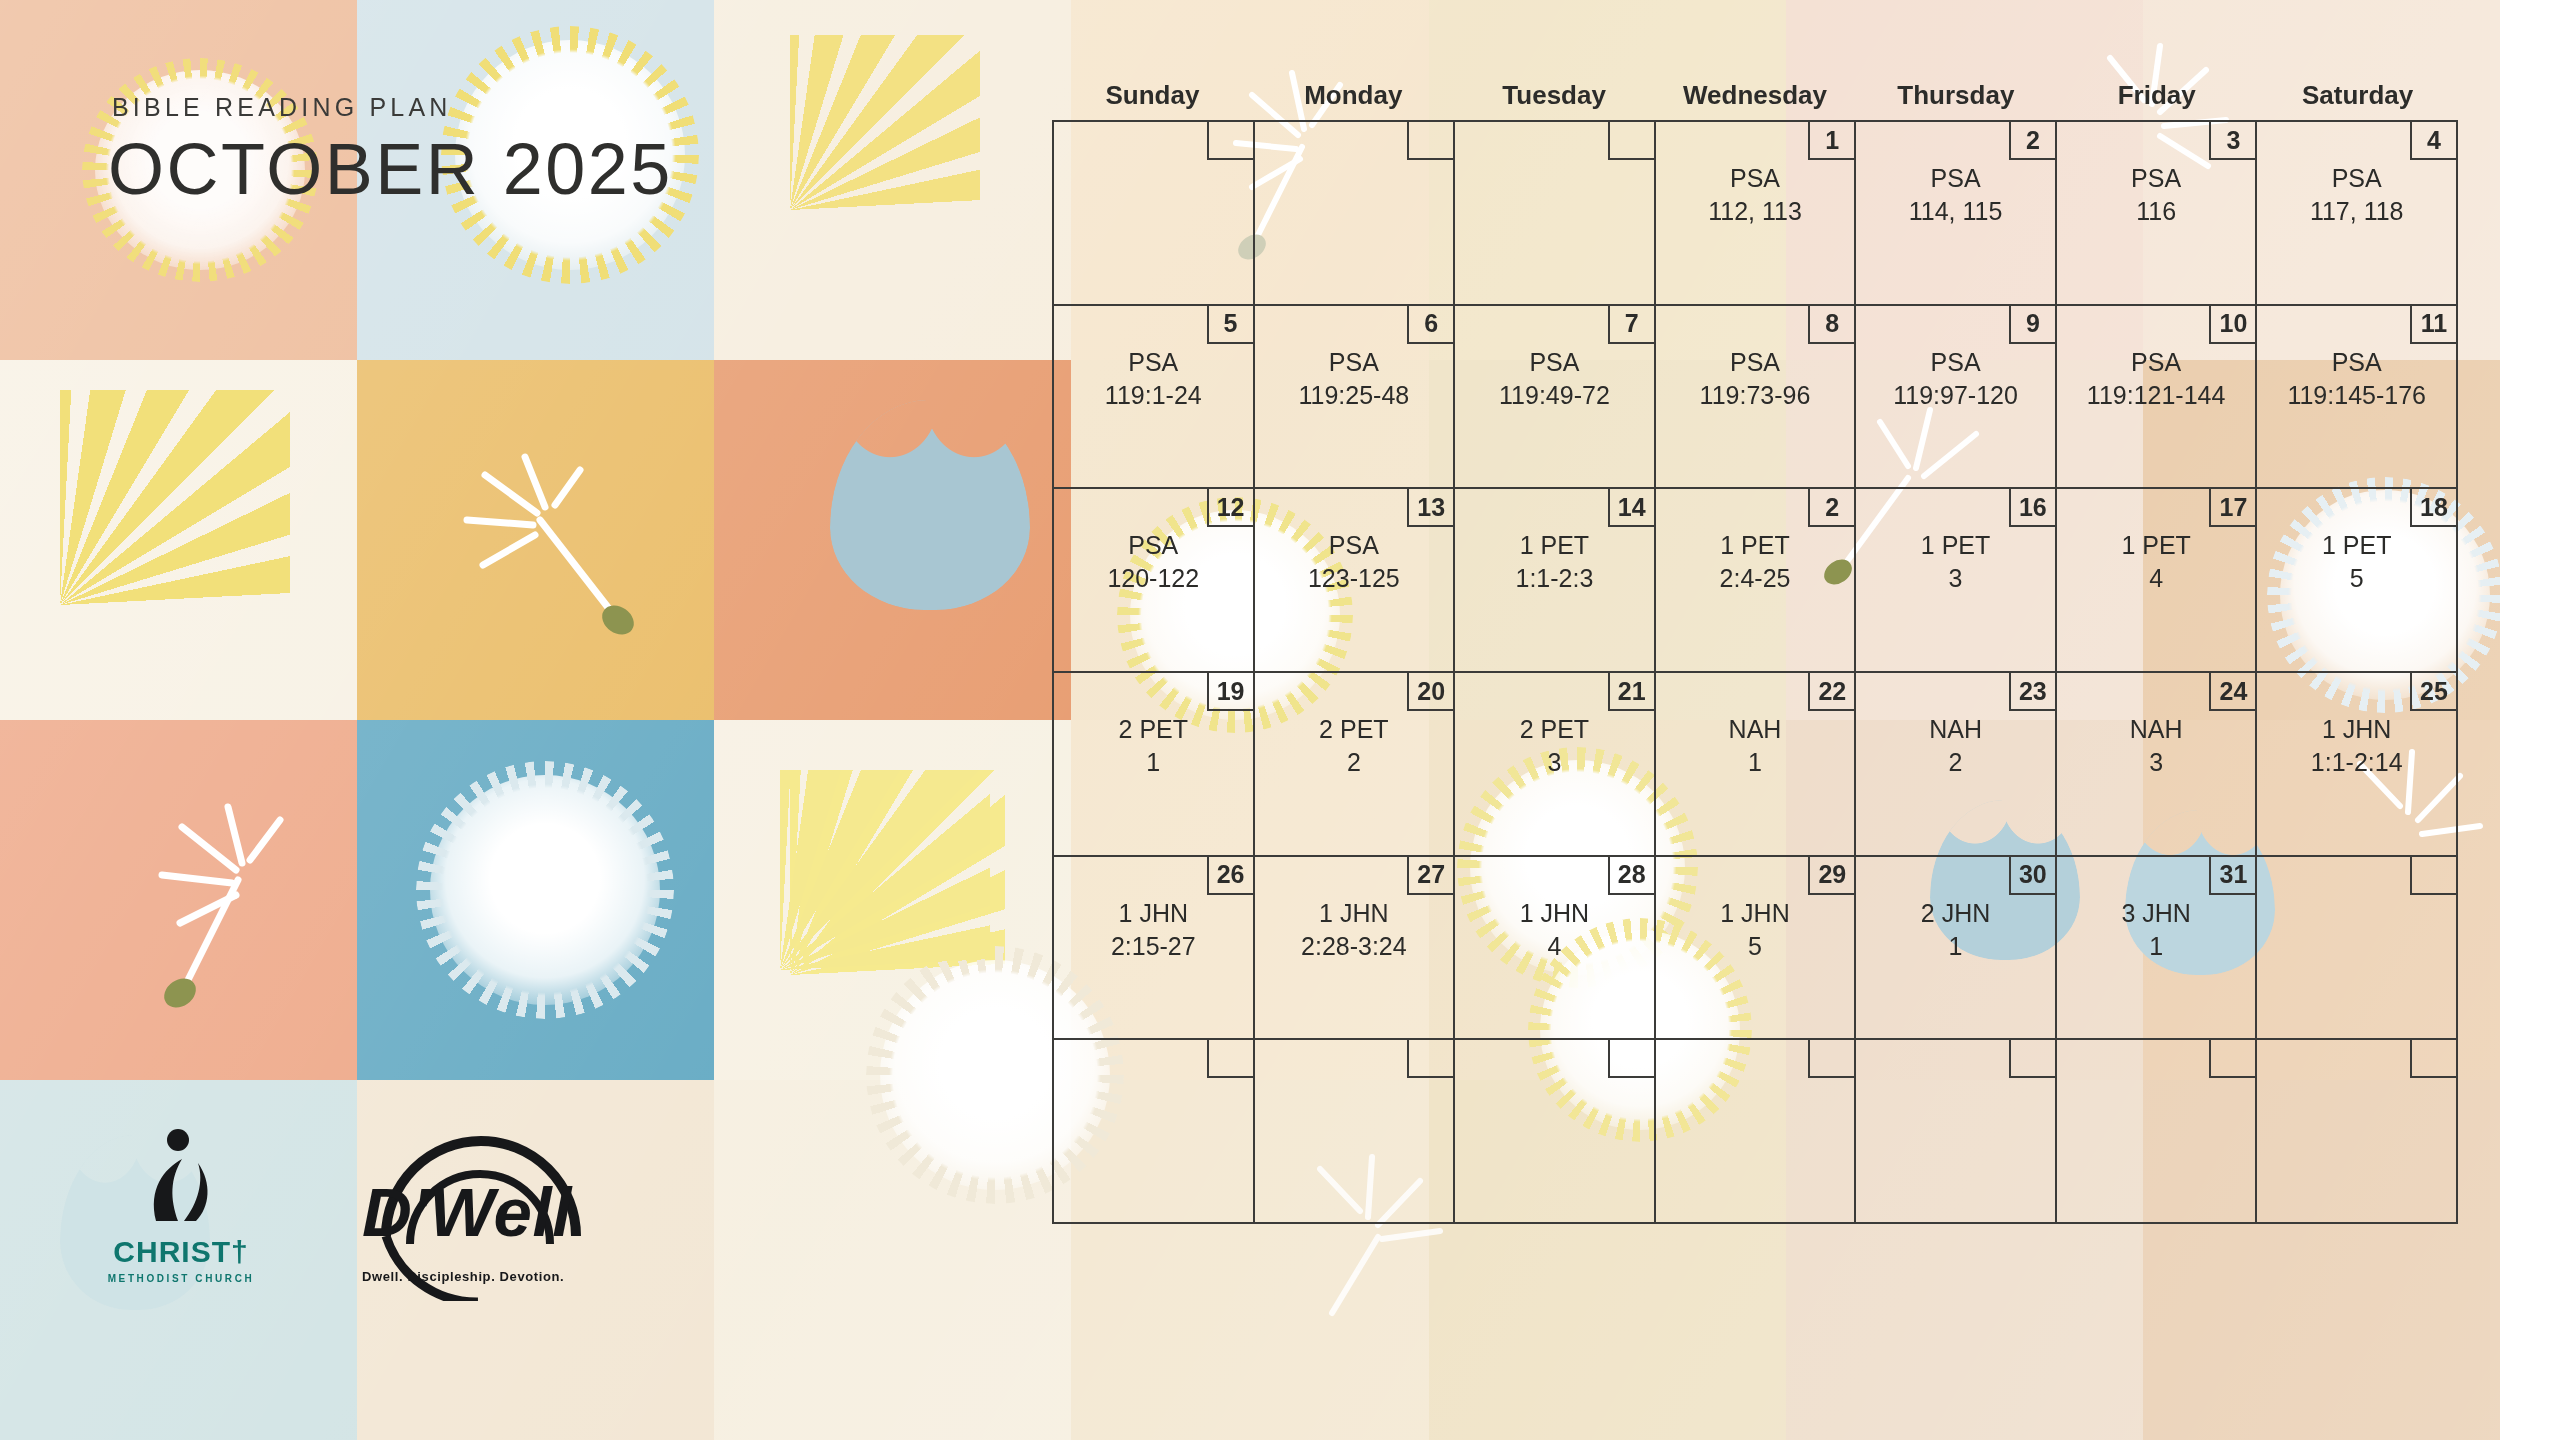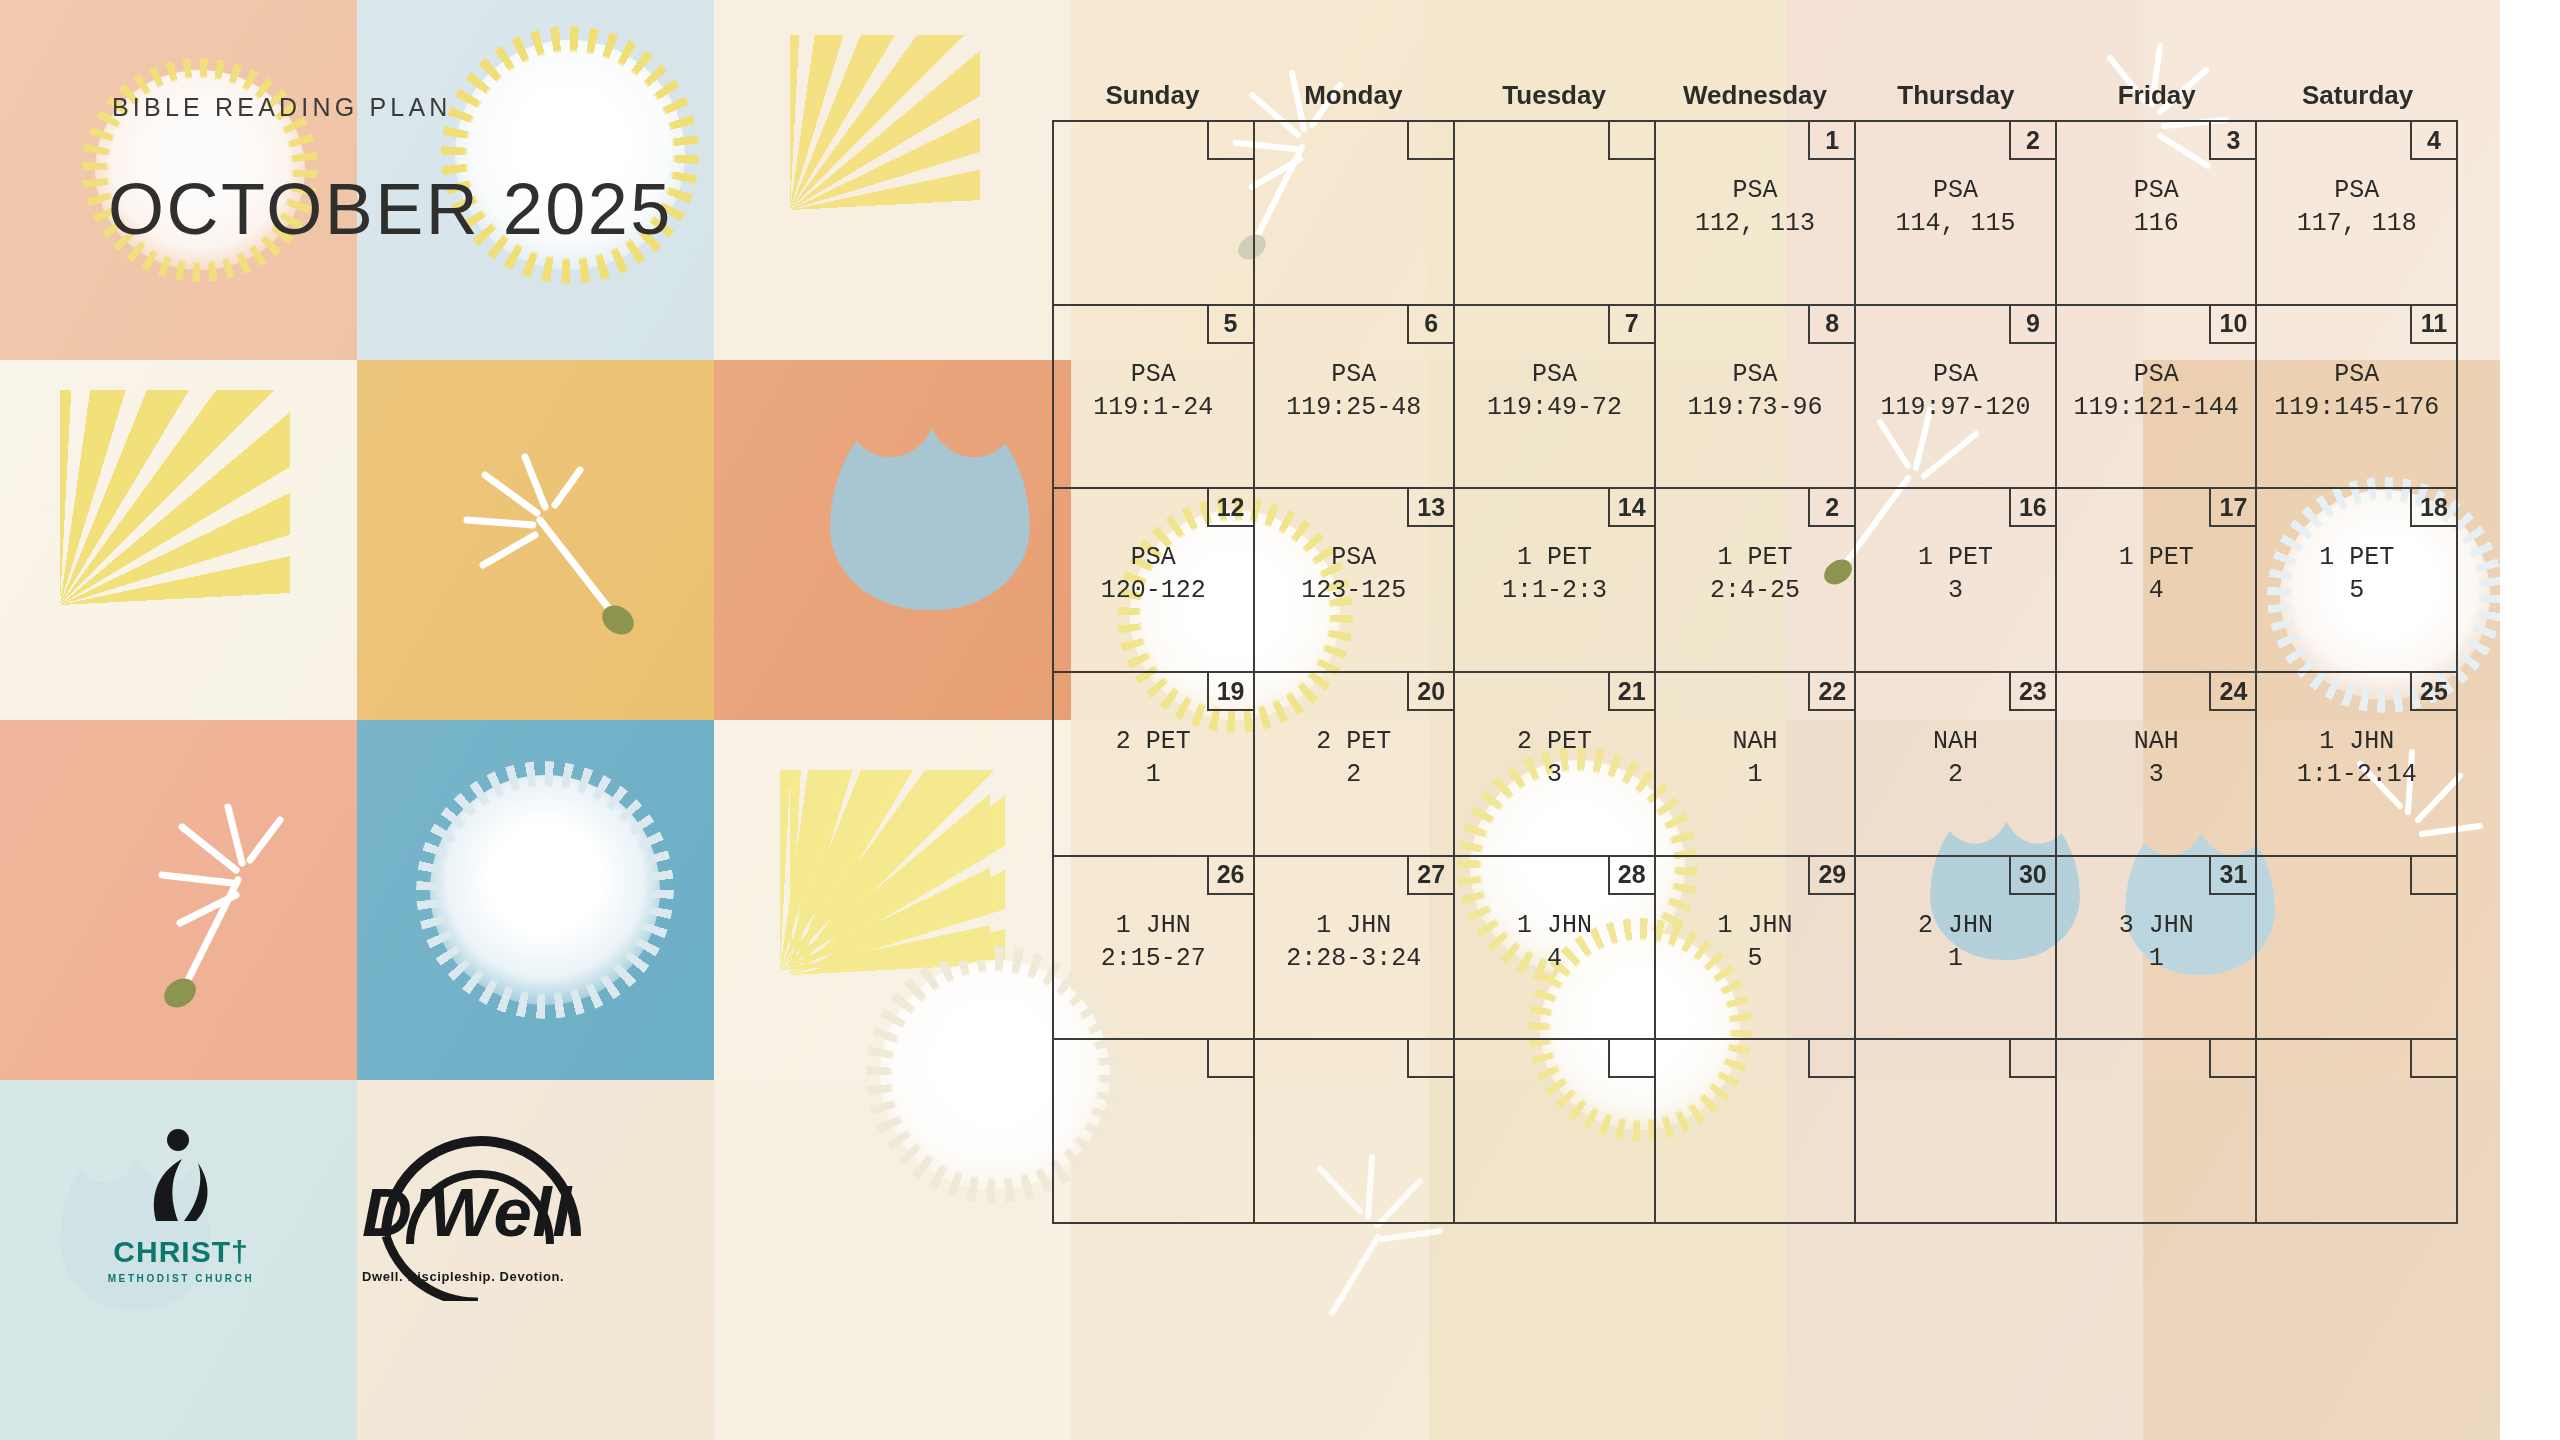--- a/index.html
+++ b/index.html
@@ -87,21 +87,20 @@
     font-weight: 400;
   }
   .plan-title {
     position: absolute;
     left: 108px;
     top: 128px;
     font-size: 72px;
     letter-spacing: 2.5px;
     color: #2f2f2d;
     font-weight: 400;
-    margin-top: 40px;
   }
 
   
   .logos { position: absolute; left: 96px; top: 1125px; display: flex; align-items: flex-end; gap: 62px; }
   .logo-christ { width: 170px; text-align: center; color: #0f766e; }
   .logo-christ .mark { height: 110px; position: relative; }
   .logo-christ .word { font-size: 30px; font-weight: 700; letter-spacing: 1px; }
   .logo-christ .sub { font-size: 10px; font-weight: 700; letter-spacing: 2.6px; margin-top: 4px; }
   .logo-dwell { width: 260px; position: relative; color: #17181a; }
   .logo-dwell .dw-word { font-size: 69px; font-weight: 700; font-style: italic; letter-spacing: 0.5px; }
@@ -152,27 +151,26 @@
     align-items: center;
     justify-content: center;
     font-size: 25px;
     font-weight: 700;
     color: #2c2c2a;
   }
   .reading {
     position: absolute;
     left: 0;
     right: 0;
-    top: 52px;
+    top: 40px;
     text-align: center;
     font-size: 25px;
     line-height: 1.32;
     color: #2b2b29;
     padding: 0 6px;
-    font-family: Liberation Mono, monospace;
   }
 </style>
 </head>
 <body>
 
 <div class="poster">
 
   <div class="bg-grid" id="bgGrid">
       <div class="bg-cell" style="background: rgb(236, 181, 144);"></div>
       <div class="bg-cell" style="background: rgb(207, 224, 230);"></div>

